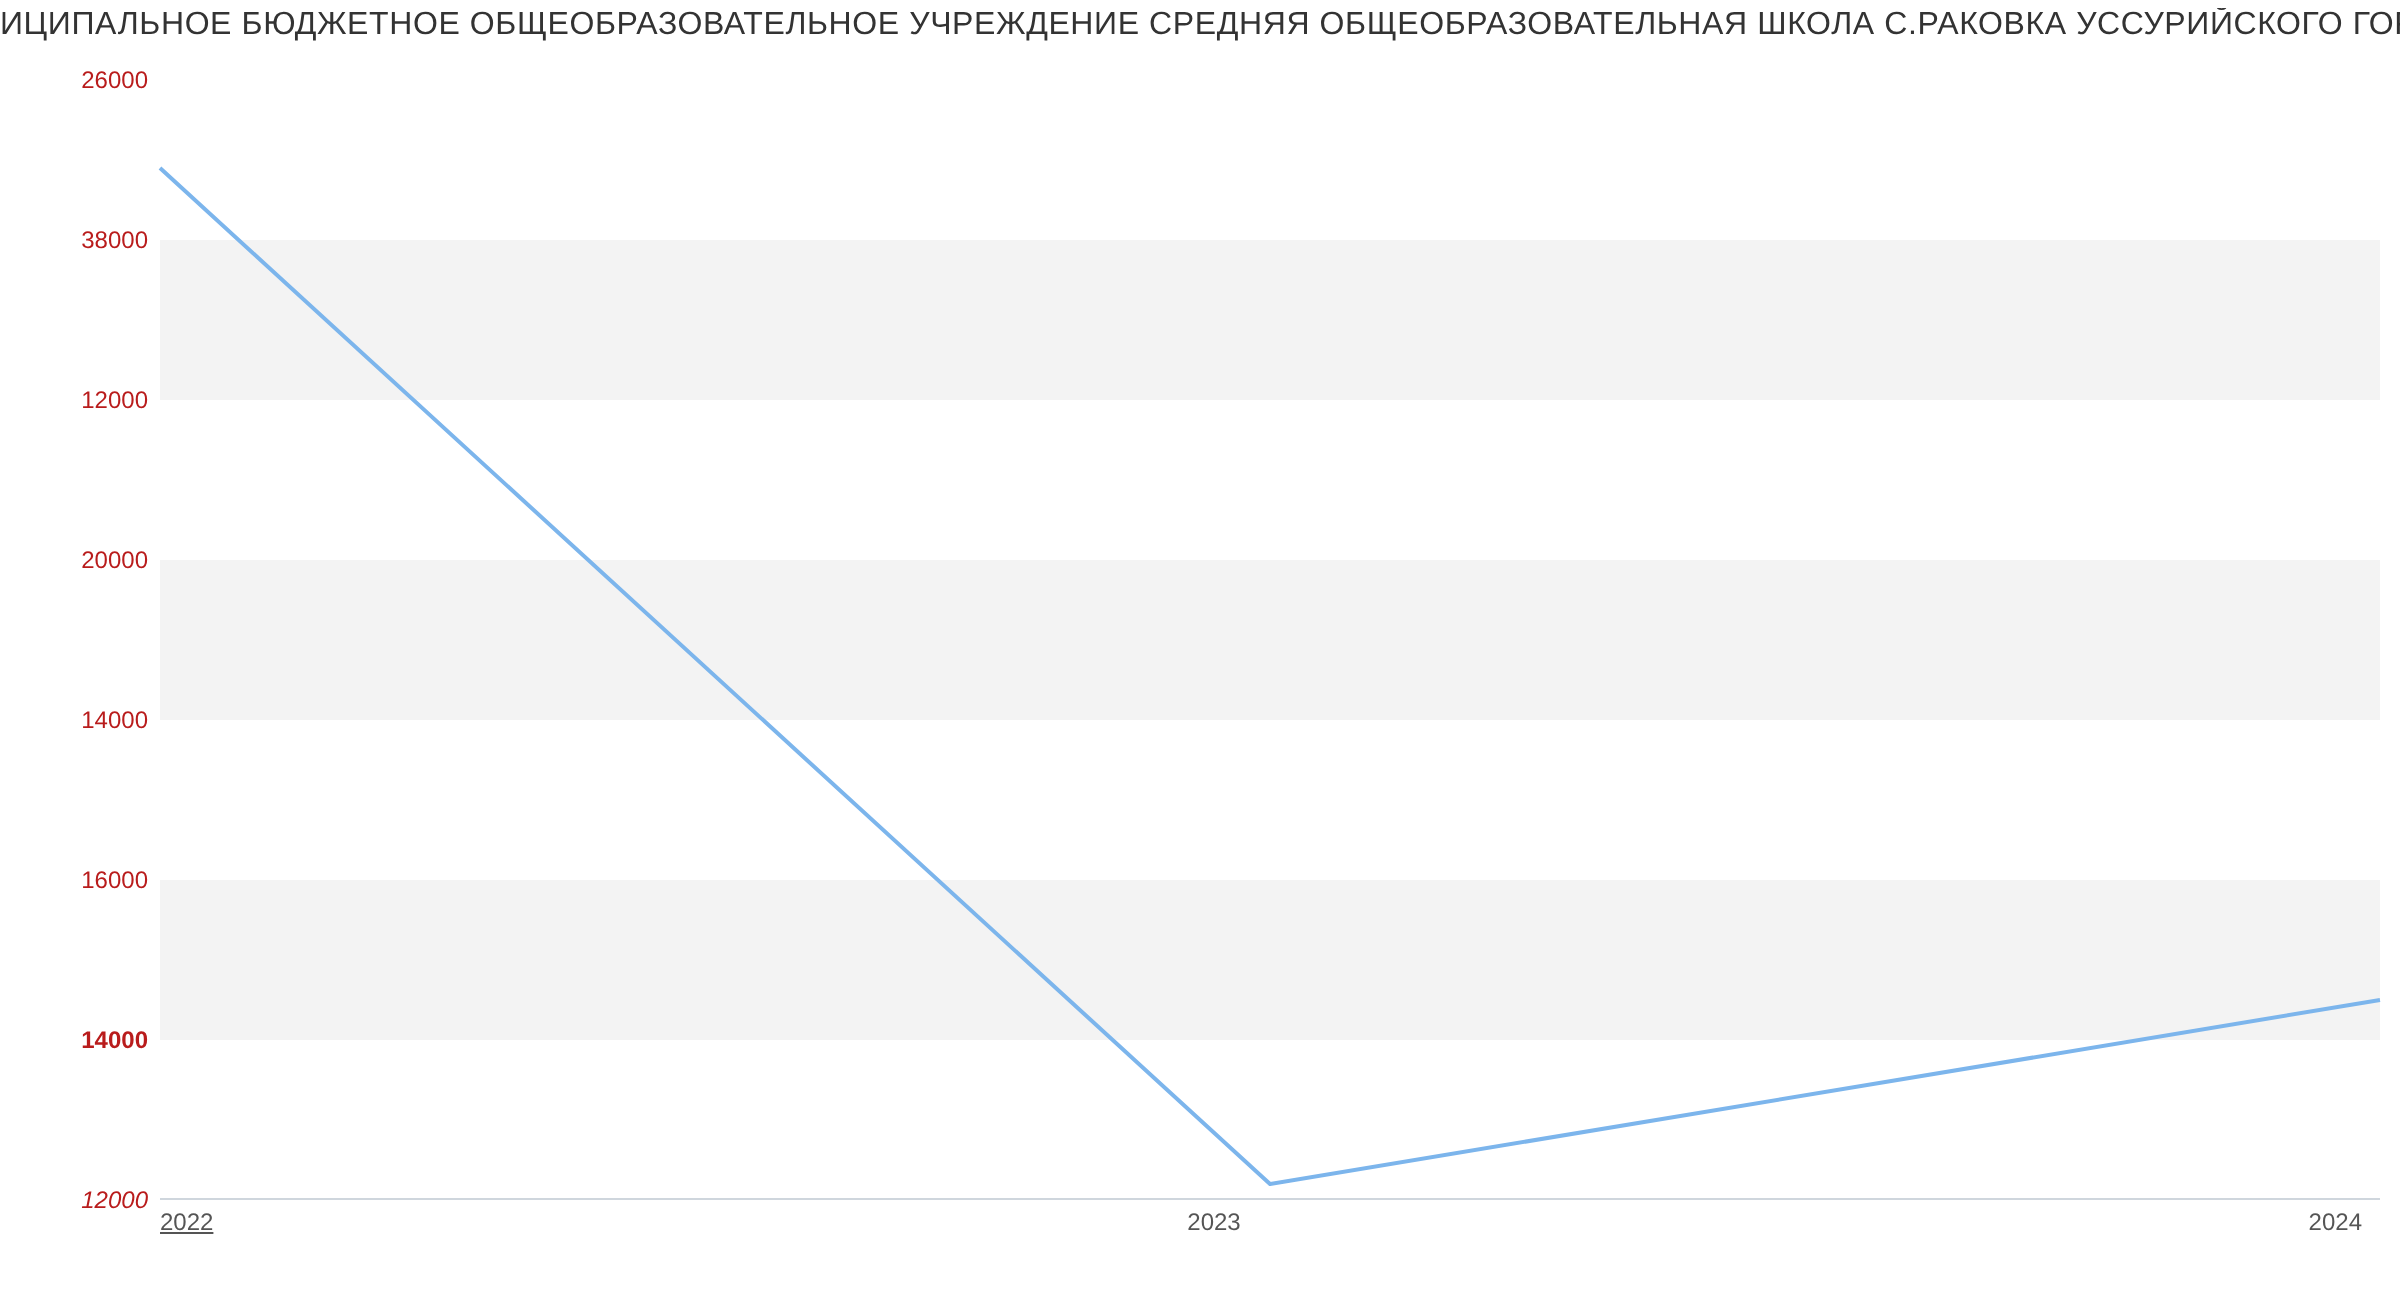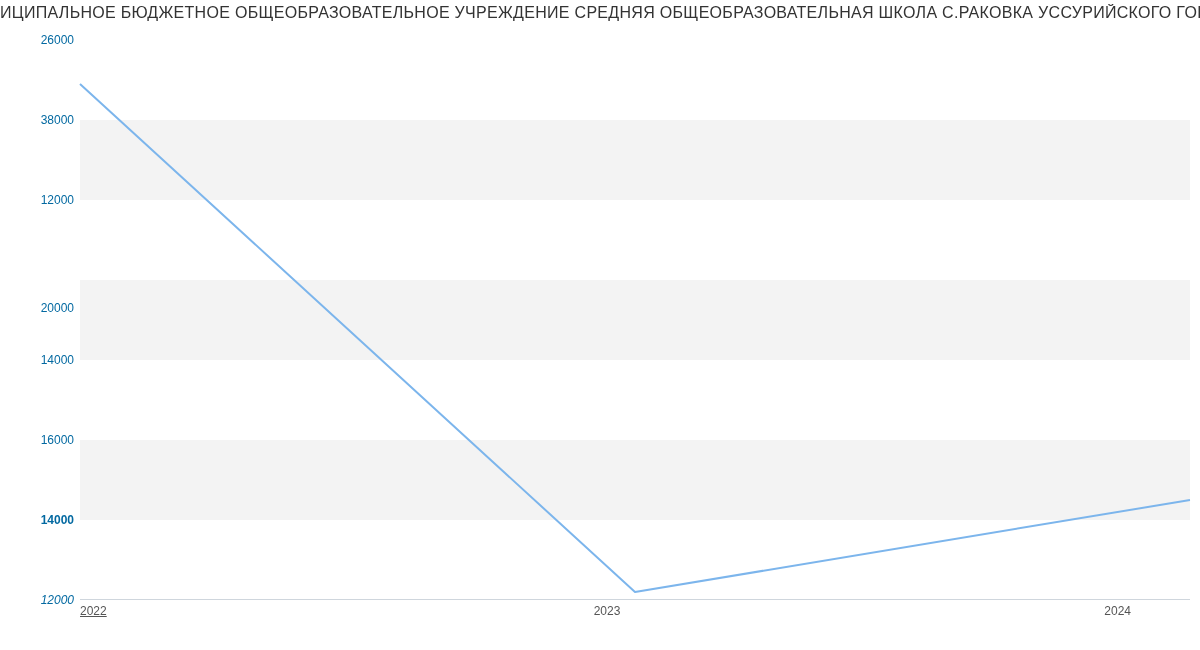--- a/index.html
+++ b/index.html
@@ -64,21 +64,21 @@
     top: 0;
     width: 100%;
     height: 100%;
     overflow: visible;
   }
   .y-axis-label {
     position: absolute;
     right: 6px;
     transform: translateY(-50%);
     font-size: 12px;
-    color: #0369a1;
+    color: #b91c1c;
     text-align: right;
   }
   .x-axis-label {
     position: absolute;
     top: 4px;
     font-size: 12px;
     color: #555555;
     transform: translateX(-50%);
   }
   .x-axis {
@@ -99,35 +99,35 @@
 </head>
 <body>
 
 <div class="title">ИЦИПАЛЬНОЕ БЮДЖЕТНОЕ ОБЩЕОБРАЗОВАТЕЛЬНОЕ УЧРЕЖДЕНИЕ СРЕДНЯЯ ОБЩЕОБРАЗОВАТЕЛЬНАЯ ШКОЛА С.РАКОВКА УССУРИЙСКОГО ГОРОДСКОГО ОКРУГА | Дан</div>
 
 <div class="y-axis" id="y-axis">
     <div class="y-axis-label" style="top: 560px; font-style: italic;">12000</div>
     <div class="y-axis-label" style="top: 480px; font-weight: bold;">14000</div>
     <div class="y-axis-label" style="top: 400px; text-align: right;">16000</div>
     <div class="y-axis-label" style="top: 320px;">14000</div>
-    <div class="y-axis-label" style="top: 240px; margin-top: 28px;">20000</div>
+    <div class="y-axis-label" style="top: 240px;">20000</div>
     <div class="y-axis-label" style="top: 160px;">12000</div>
     <div class="y-axis-label" style="top: 80px;">38000</div>
     <div class="y-axis-label" style="top: 0px;">26000</div>
   </div>
 
 <div class="plot">
   <div class="plot-inner" id="plot-inner">
       <div class="band" style="top: 80px; height: 80px;"></div>
       <div class="band" style="top: 240px; height: 80px;"></div>
       <div class="band" style="top: 400px; height: 80px;"></div>
     <svg class="line-layer" id="line-layer" viewBox="0 0 1110 560" preserveAspectRatio="none">
         <path d="M0.00 44.00 L555.00 552.00 L1110.00 460.00" fill="none" stroke="#7cb5ec" stroke-width="2" stroke-linejoin="round"></path>
       </svg>
     <div class="plot-border"></div>
   </div>
 </div>
 
 <div class="x-axis" id="x-axis">
     <div class="x-axis-label" style="transform: translateX(0px); left: 0px; text-decoration: underline;">2022</div>
     <div class="x-axis-label" style="left: 527px;">2023</div>
-    <div class="x-axis-label" style="transform: translateX(-100%); left: 1051px;">2024</div>
+    <div class="x-axis-label" style="transform: translateX(-100%); left: 1101px;">2024</div>
   </div>
 
 </body></html>

